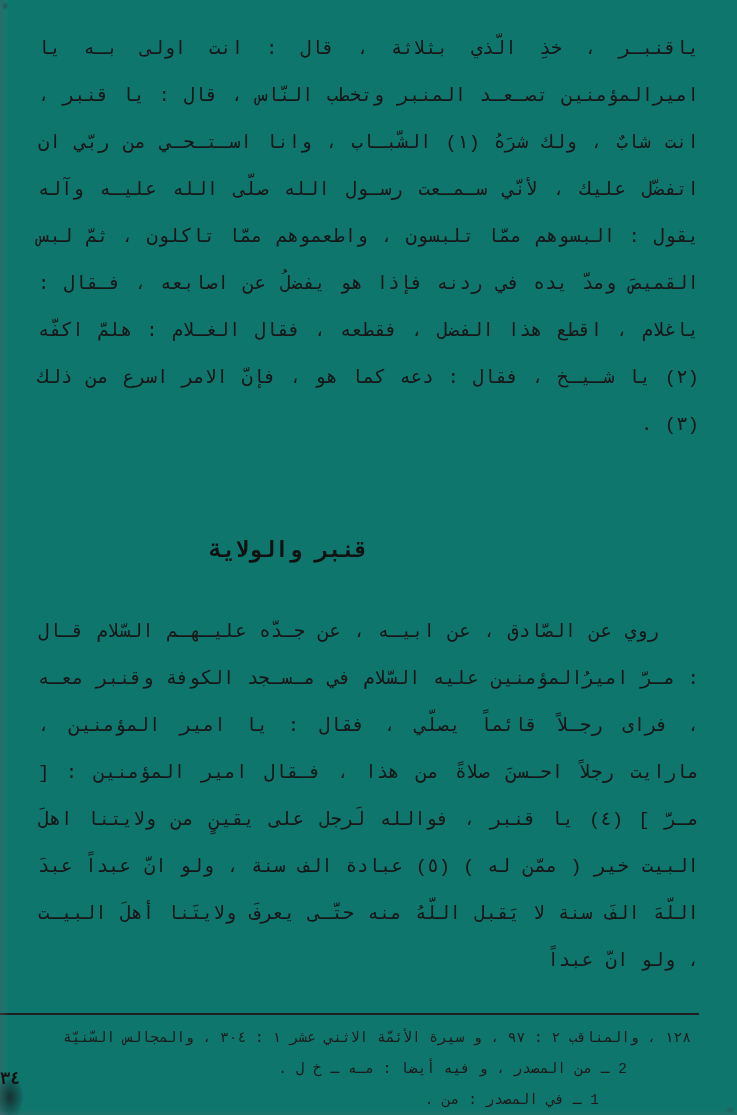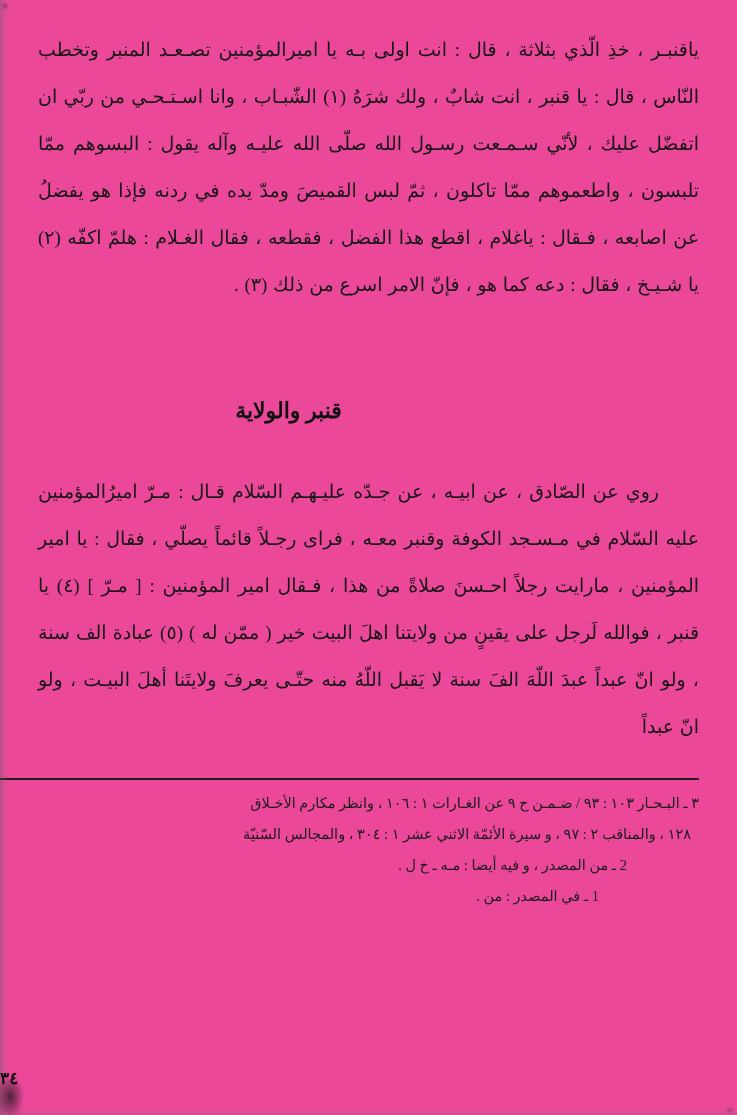--- a/index.html
+++ b/index.html
@@ -5,24 +5,24 @@
   html, body {
     margin: 0;
     padding: 0;
     background: #e8e8e8;
   }
   .page {
     position: relative;
     width: 737px;
     height: 1115px;
     margin: 0 auto;
-    background: #ec4899;
+    background: #0f766e;
     overflow: hidden;
     direction: rtl;
-    font-family: Liberation Serif, serif;
+    font-family: Liberation Mono, monospace;
     color: #161616;
   }
   .content {
     padding: 26px 38px 0 38px;
   }
   .para {
     margin: 0;
     font-size: 19px;
     line-height: 47px;
     text-align: justify;
@@ -122,21 +122,20 @@
 
     <p class="para">ياقنبـر ، خذِ الّذي بثلاثة ، قال : انت اولى بـه يا اميرالمؤمنين تصـعـد المنبر وتخطب النّاس ، قال : يا قنبر ، انت شابٌ ، ولك شرَهُ (١) الشّبـاب ، وانا اسـتـحـي من ربّي ان اتفضّل عليك ، لأنّي سـمـعت رسـول الله صلّى الله عليـه وآله يقول : البسوهم ممّا تلبسون ، واطعموهم ممّا تاكلون ، ثمّ لبس القميصَ ومدّ يده في ردنه فإذا هو يفضلُ عن اصابعه ، فـقال : ياغلام ، اقطع هذا الفضل ، فقطعه ، فقال الغـلام : هلمّ اكفّه (٢) يا شـيـخ ، فقال : دعه كما هو ، فإنّ الامر اسرع من ذلك (٣) .</p>
 
     <h2 class="heading">قنبر والولاية</h2>
 
     <p class="para indent">روي عن الصّادق ، عن ابيـه ، عن جـدّه عليـهـم السّلام قـال : مـرّ اميرُالمؤمنين عليه السّلام في مـسـجد الكوفة وقنبر معـه ، فراى رجـلاً قائماً يصلّي ، فقال : يا امير المؤمنين ، مارايت رجلاً احـسنَ صلاةً من هذا ، فـقال امير المؤمنين : [ مـرّ ] (٤) يا قنبر ، فوالله لَرجل على يقينٍ من ولايتنا اهلَ البيت خير ( ممّن له ) (٥) عبادة الف سنة ، ولو انّ عبداً عبدَ اللّهَ الفَ سنة لا يَقبل اللّهُ منه حتّـى يعرفَ ولايتَنا أهلَ البيـت ، ولو انّ عبداً</p>
 
     <div class="footnote-rule"></div>
 
     <div class="footnotes">
-      <p class="fn">٣ ـ البـحـار ١٠٣ : ٩٣ / ضـمـن ح ٩ عن الغـارات ١ : ١٠٦ ، وانظر مكارم الأخـلاق</p>
       <p class="fn ind-c">١٢٨ ، والمناقب ٢ : ٩٧ ، و سيرة الأئمّة الاثني عشر ١ : ٣٠٤ ، والمجالس السّنيّة</p>
       <p class="fn ind-a">2 ـ من المصدر ، و فيه أيضا : مـه ـ خ ل .</p>
       <p class="fn ind-b">1 ـ في المصدر : من .</p>
     </div>
 
   </div>
 
   <div class="page-number">٣٤</div>
 
 </div>

